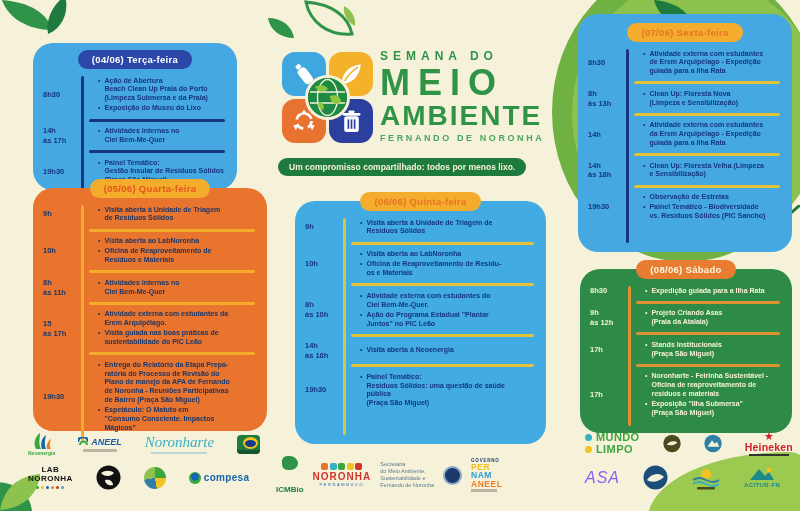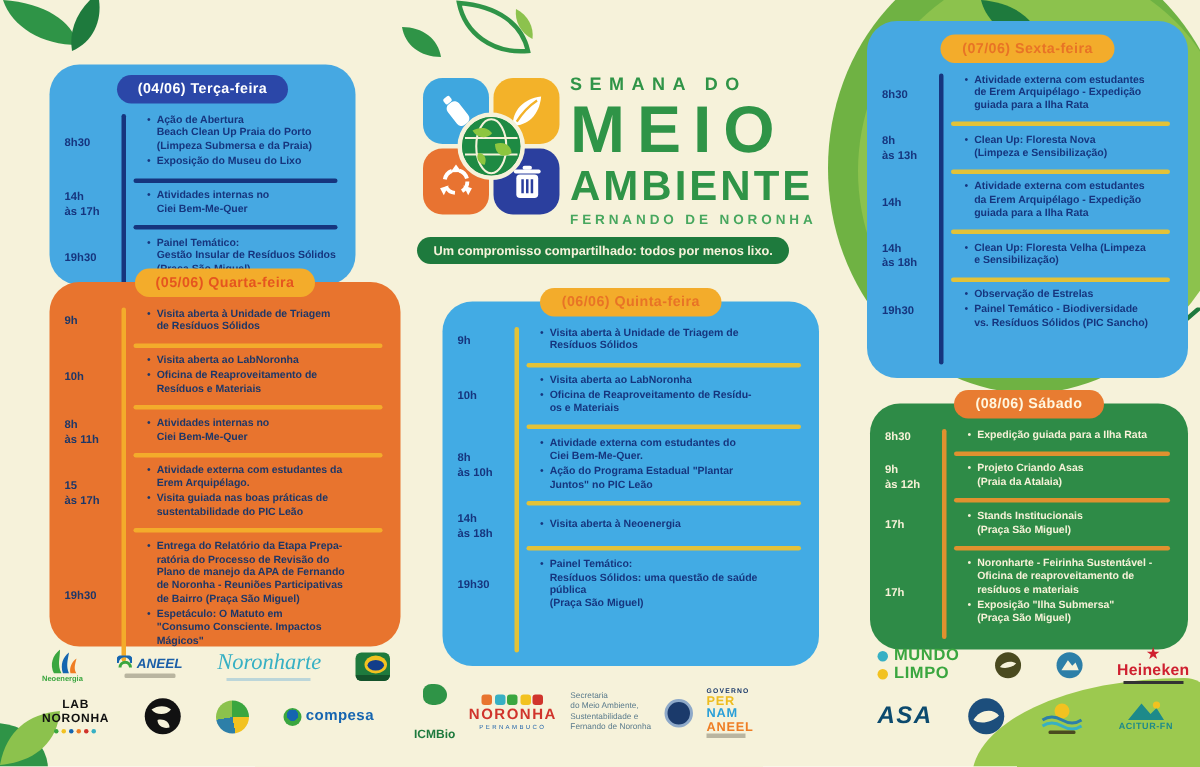--- a/index.html
+++ b/index.html
@@ -38,21 +38,21 @@
   
   .brand{position:absolute;left:276px;top:40px;width:292px;height:142px;z-index:2;}
   .tiles{position:absolute;left:6px;top:12px;width:91px;height:91px;display:grid;
          grid-template-columns:44px 44px;grid-template-rows:44px 44px;gap:3px;}
   .tile{border-radius:13px;display:flex;align-items:center;justify-content:center;}
   .t-blue{background:#3fa7df;}.t-yellow{background:#f3b229;}.t-orange{background:#e87331;}.t-navy{background:#2b3f9e;}
   .globe{position:absolute;left:29px;top:35px;width:45px;height:45px;border-radius:50%;
          background:#1e8a43;border:3px solid #f6f2da;box-sizing:border-box;overflow:hidden;}
   .brand-text{position:absolute;left:104px;top:0;width:188px;color:#2f9447;}
   .kicker{margin-top:9px;font-weight:bold;font-size:12px;letter-spacing:5px;}
-  .title1{font-weight:bold;font-size:44px;line-height:1.0;letter-spacing:8px;margin-top:2px;}
+  .title1{font-weight:bold;font-size:36px;line-height:1.0;letter-spacing:8px;margin-top:2px;}
   .title2{font-weight:bold;font-size:28px;line-height:1.05;letter-spacing:2px;}
   .loc{font-weight:bold;font-size:9px;letter-spacing:2.6px;color:#47a75e;margin-top:3px;}
   .tagline{position:absolute;left:2px;top:118px;background:#1e7a3d;color:#f6f2da;font-weight:bold;
            font-size:8.5px;padding:4px 11px;border-radius:9px;white-space:nowrap;}
 
   
   .partners{position:absolute;z-index:3;}
   .pgl{left:28px;top:433px;width:232px;}
   .pgc{left:276px;top:456px;width:292px;display:flex;align-items:center;gap:9px;}
   .pgr{left:585px;top:431px;width:208px;}
@@ -89,21 +89,21 @@
   .gov-t{font-size:4.5px;font-weight:bold;color:#1b3a6b;letter-spacing:.8px;}
   .gov-l{font-size:8.5px;font-weight:bold;line-height:.95;letter-spacing:.5px;}
   .gov-per{color:#eebd20;}.gov-nam{color:#2a9fd8;}.gov-buco{color:#ef7d23;}
   .gov-sub{width:26px;height:2.5px;background:#b9b5a0;margin-top:1.5px;}
   .mundo{display:grid;grid-template-columns:8px auto;gap:1.5px 3px;align-items:center;}
   .mundo i{width:7px;height:7px;border-radius:50%;display:block;}
   .mundo-t{font-size:11px;font-weight:bold;color:#3aa63f;letter-spacing:.4px;line-height:1;}
   .hk-star{color:#d01f2f;font-size:11px;line-height:1;}
   .hk-t{font-size:10.5px;font-weight:bold;color:#cf2030;letter-spacing:.2px;}
   .hk-sub{width:40px;height:1.5px;background:#333;margin-top:1.5px;}
-  .asa-t{font-size:16px;font-weight:bold;font-style:italic;color:#0c4a6e;letter-spacing:1px;}
+  .asa-t{font-size:16px;font-weight:normal;font-style:italic;color:#8b5cf6;letter-spacing:1px;}
   .acit{display:flex;flex-direction:column;align-items:center;}
   .acit-t{font-size:6px;font-weight:bold;color:#1d8a8a;margin-top:1px;letter-spacing:.4px;}
   svg{display:block;}
 </style>
 </head>
 <body>
 
 <div class="poster">
 
   <div class="deco blob-right"></div>

